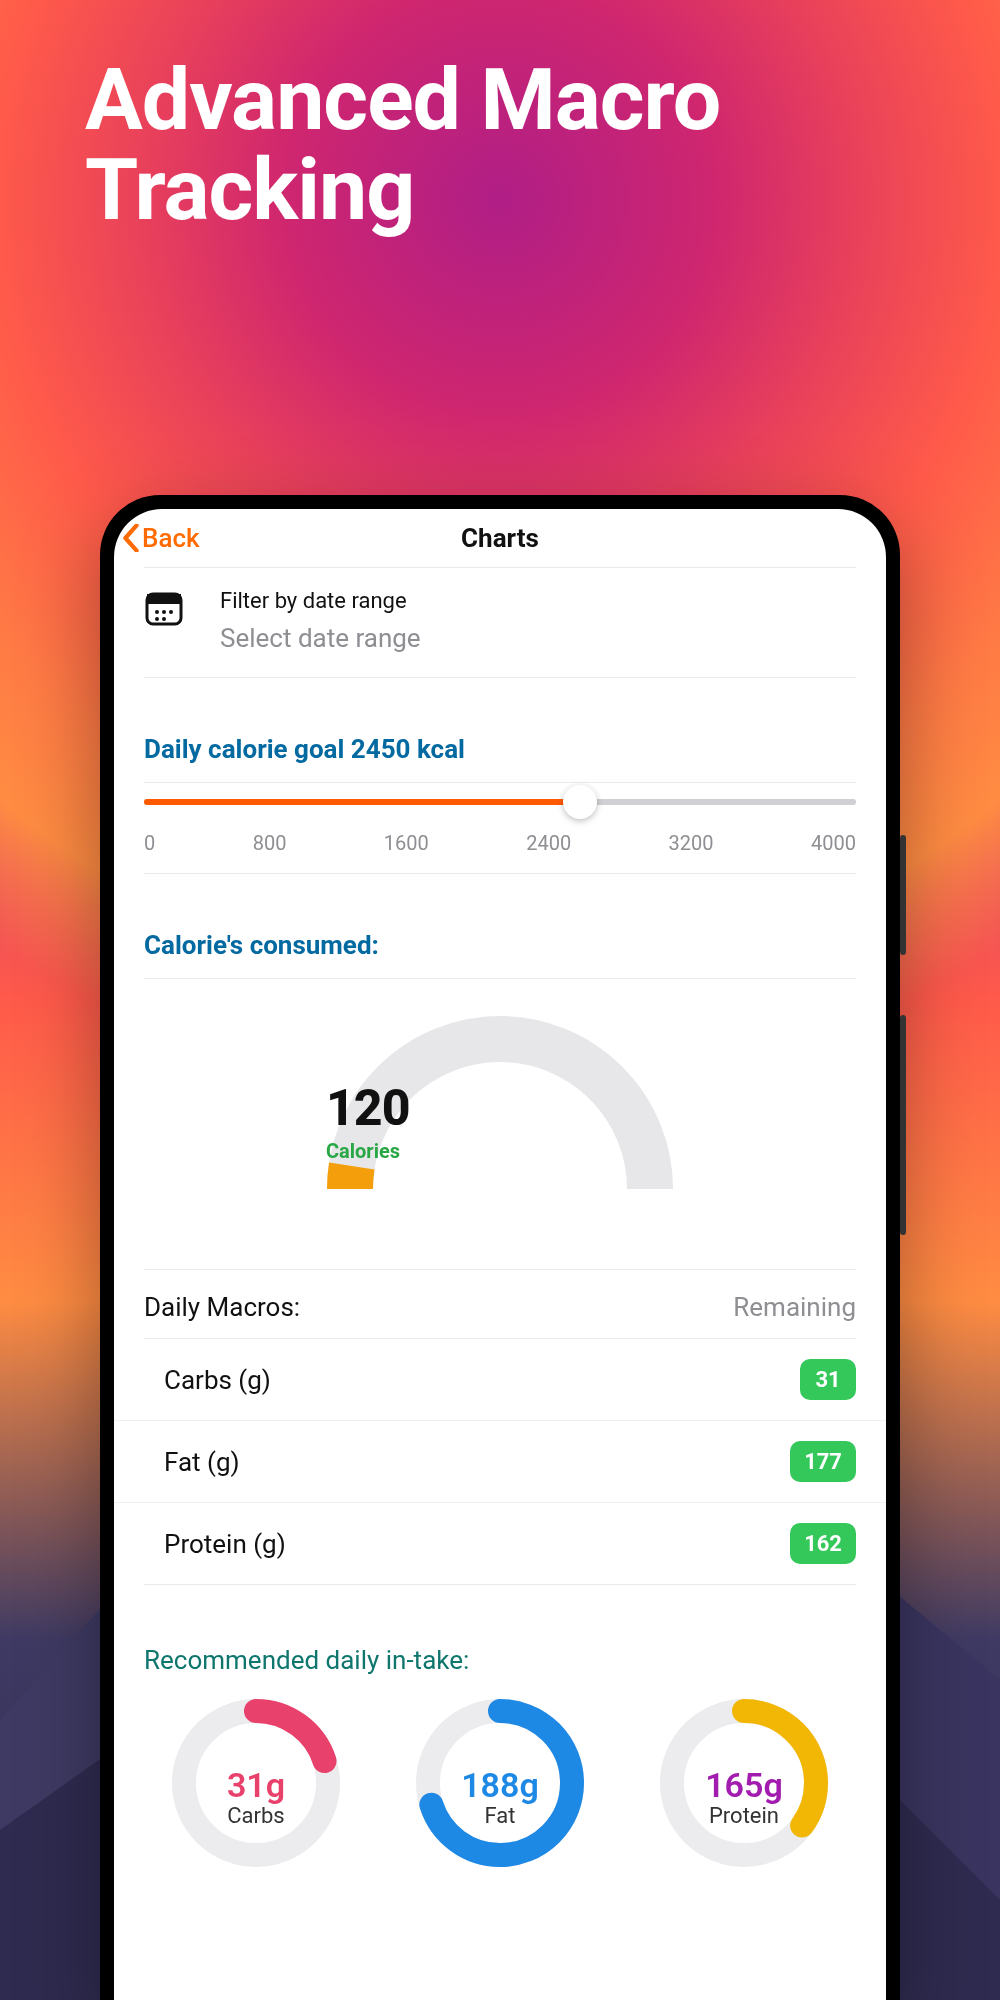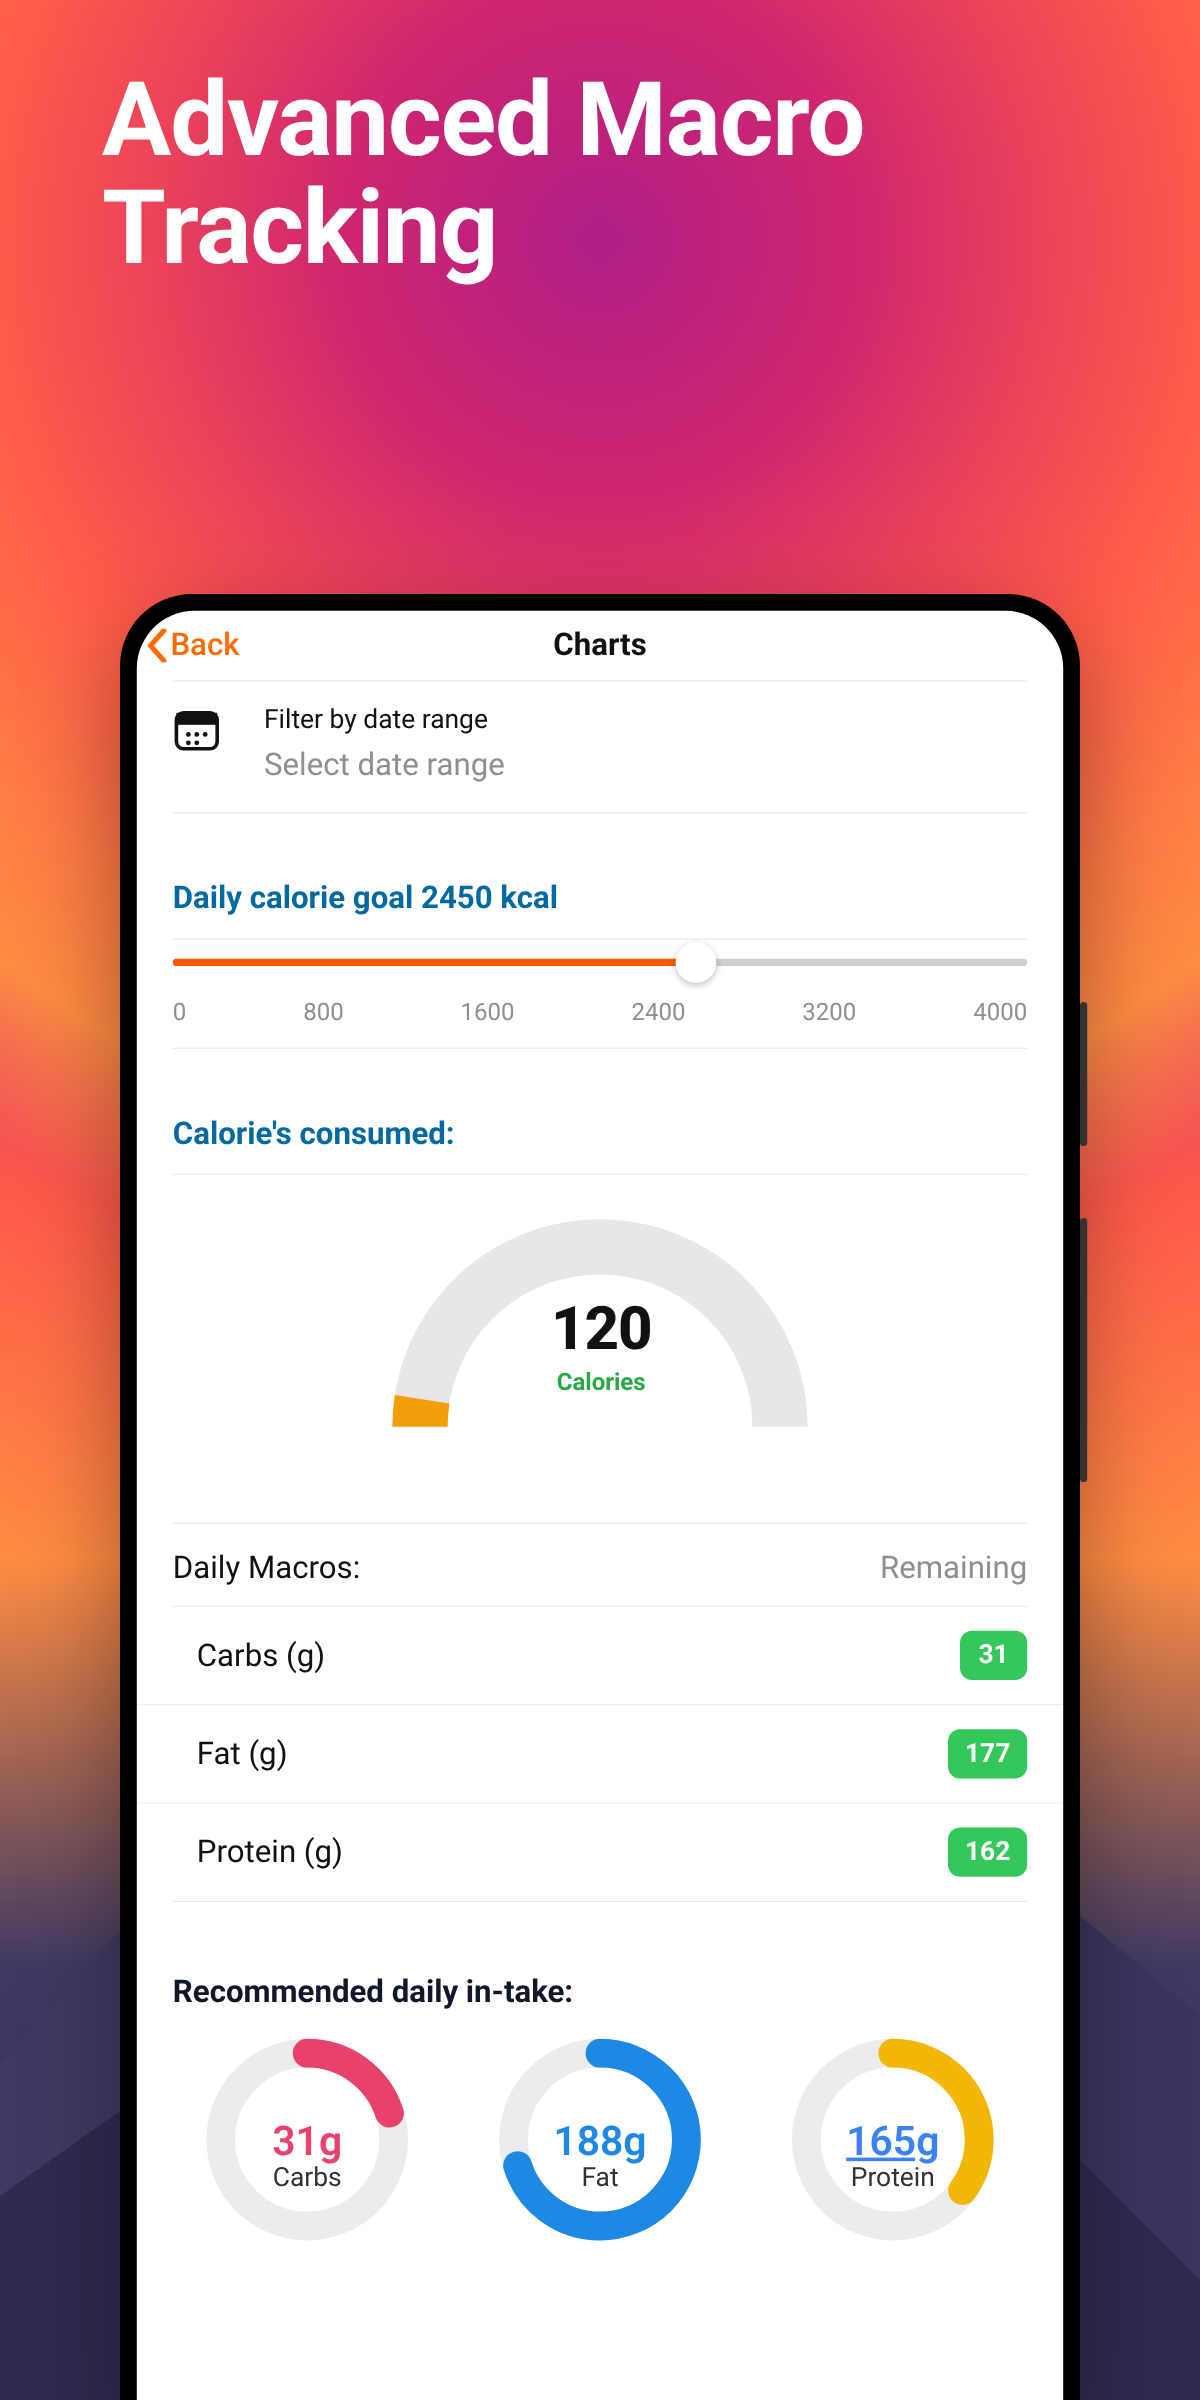--- a/index.html
+++ b/index.html
@@ -42,39 +42,39 @@
   .tdee { font-size: 22px; color: #8e8e93; padding: 20px 30px 10px; }
   .slider-wrap { padding: 6px 30px 10px; }
   .slider { position: relative; height: 24px; }
   .track { position: absolute; left: 0; right: 0; top: 10px; height: 6px; background: #cfcfd4; border-radius: 3px; }
   .fill { position: absolute; left: 0; top: 10px; height: 6px; background: #ff5900; border-radius: 3px; }
   .thumb { position: absolute; top: -4px; width: 34px; height: 34px; border-radius: 50%; background: #fff; box-shadow: 0 2px 6px rgba(0,0,0,.25); transform: translateX(-50%); }
   .ticks { display: flex; justify-content: space-between; font-size: 20px; color: #8e8e93; padding: 8px 30px 18px; }
   .gauge-wrap { display: flex; justify-content: center; padding: 20px 0 40px; }
   .gauge { position: relative; width: 380px; height: 200px; }
   .gauge svg { width: 380px; height: 220px; display: block; }
-  .gauge-center { position: absolute; left: 2px; right: 0; top: 80px; text-align: center; }
+  .gauge-center { position: absolute; left: 16px; right: 0; top: 80px; }
   .gauge-num { font-size: 50px; font-weight: 800; color: #111; letter-spacing: -1px; }
   .gauge-sub { font-size: 20px; font-weight: 700; color: #28a745; margin-top: 2px; }
   .macros-head { display: flex; justify-content: space-between; align-items: flex-start; padding: 22px 30px 16px; }
   .macros-head .lbl { font-size: 26px; color: #111; }
   .macros-head .rem { font-size: 26px; color: #8e8e93; }
   .macro-row { display: flex; justify-content: space-between; align-items: center; padding: 20px 30px; }
   .macro-row + .macro-row { border-top: 1px solid #efeff2; }
   .macro-name { font-size: 26px; color: #111; padding-left: 20px; }
   .pill { background: #34c759; color: #fff; font-weight: 700; font-size: 22px; border-radius: 10px; padding: 8px 14px; min-width: 56px; text-align: center; }
-  .rec-title { font-size: 26px; font-weight: 700; color: #0f172a; padding: 30px 30px 18px; }
+  .rec-title { font-size: 26px; font-weight: 400; color: #0f766e; padding: 30px 30px 18px; }
   .donuts { display: flex; justify-content: space-between; padding: 0 30px 20px; gap: 20px; }
   .donut { flex: 1; display: flex; flex-direction: column; align-items: center; }
   .donut svg { width: 180px; height: 180px; }
   .donut-val { margin-top: -108px; font-size: 34px; font-weight: 600; }
   .donut-lab { font-size: 22px; color: #333; margin-top: -2px; }
   .d-carbs .donut-val { color: #e8416b; }
   .d-fat .donut-val { color: #1e88e5; }
-  .d-protein .donut-val { color: #3b82f6; text-decoration: underline; }
+  .d-protein .donut-val { color: #a21caf; }
   .gap { height: 30px; }
 </style>
 </head>
 <body>
 
 <div class="bg"></div>
 <svg class="mountains" viewBox="0 0 1000 600" preserveAspectRatio="none">
   <polygon points="0,320 180,120 430,430 0,600" fill="#3f3a63"></polygon>
   <polygon points="1000,280 760,80 540,420 1000,600" fill="#3a3560"></polygon>
   <polygon points="0,600 0,430 240,260 520,520 760,260 1000,500 1000,600" fill="#2f2b50"></polygon>

